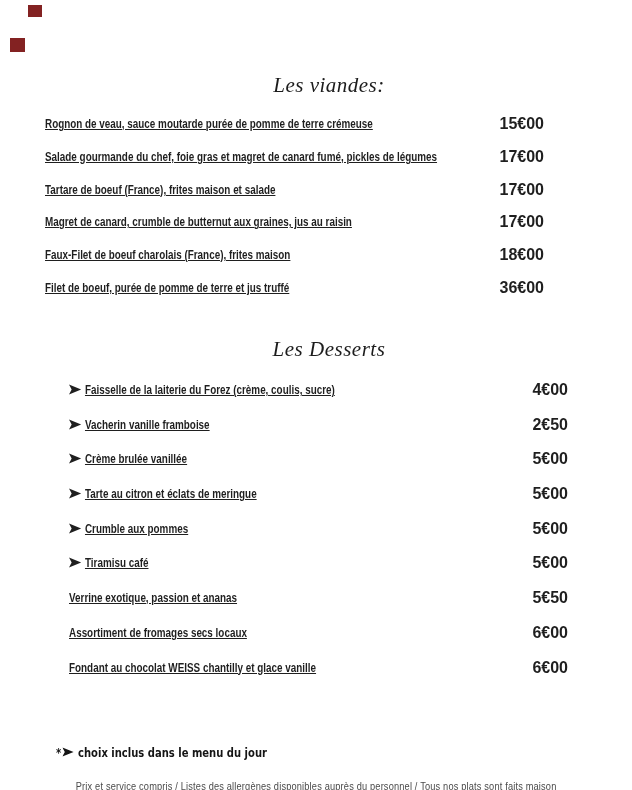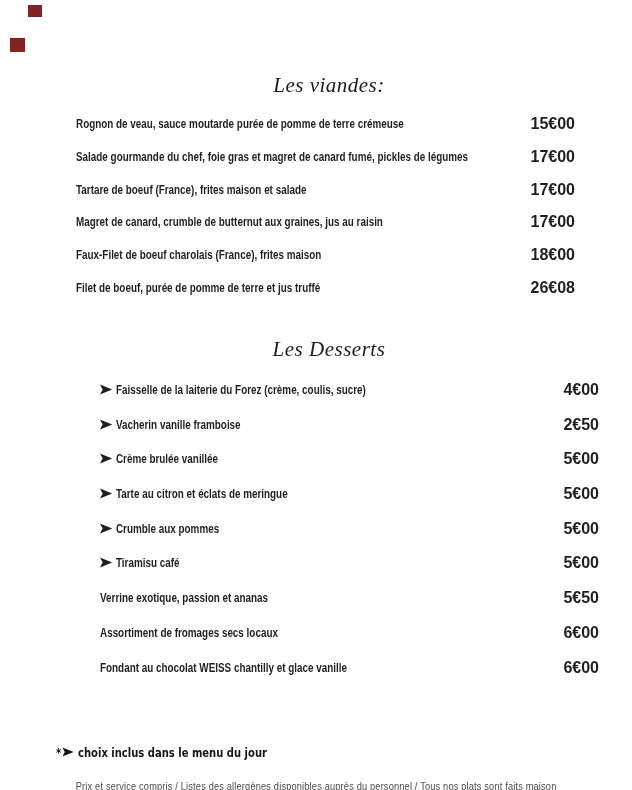--- a/index.html
+++ b/index.html
@@ -26,21 +26,21 @@
     font-weight: 400;
     font-size: 21px;
     line-height: 26px;
     letter-spacing: 0.5px;
     color: #1c1c1c;
     padding-left: 26px;
   }
   .title-viandes  { top: 72px; }
   .title-desserts { top: 336px; }
 
-  .item-list { position: absolute; left: 76px; width: 499px; }
+  .item-list { position: absolute; left: 45px; width: 499px; text-decoration: underline; }
   .list-viandes  { top: 116px; }
   .list-desserts { top: 382px; margin-left: 24px; }
 
   .row { position: relative; }
   .list-viandes  .row { height: 32.8px; }
   .list-desserts .row { height: 34.7px; }
 
   .item-name {
     white-space: nowrap;
     font-weight: bold;
@@ -117,21 +117,21 @@
     <div class="row">
       <div class="item-name">Magret de canard, crumble de butternut aux graines, jus au raisin</div>
       <div class="item-price">17€00</div>
     </div>
     <div class="row">
       <div class="item-name">Faux-Filet de boeuf charolais (France), frites maison</div>
       <div class="item-price">18€00</div>
     </div>
     <div class="row">
       <div class="item-name">Filet de boeuf, purée de pomme de terre et jus truffé</div>
-      <div class="item-price">26€08</div>
+      <div class="item-price">36€00</div>
     </div>
   </div>
 
   <div class="section-title title-desserts">Les Desserts</div>
 
   <div class="item-list list-desserts">
     <div class="row">
       <div class="item-name"><svg class="bullet-icon" width="17" height="11" viewBox="0 0 17 11">
             <polygon points="0,0.5 16,5.5 0,10.5 3.5,5.5" fill="#1f1f1f"></polygon>
           </svg><span>Faisselle de la laiterie du Forez (crème, coulis, sucre)</span></div>

